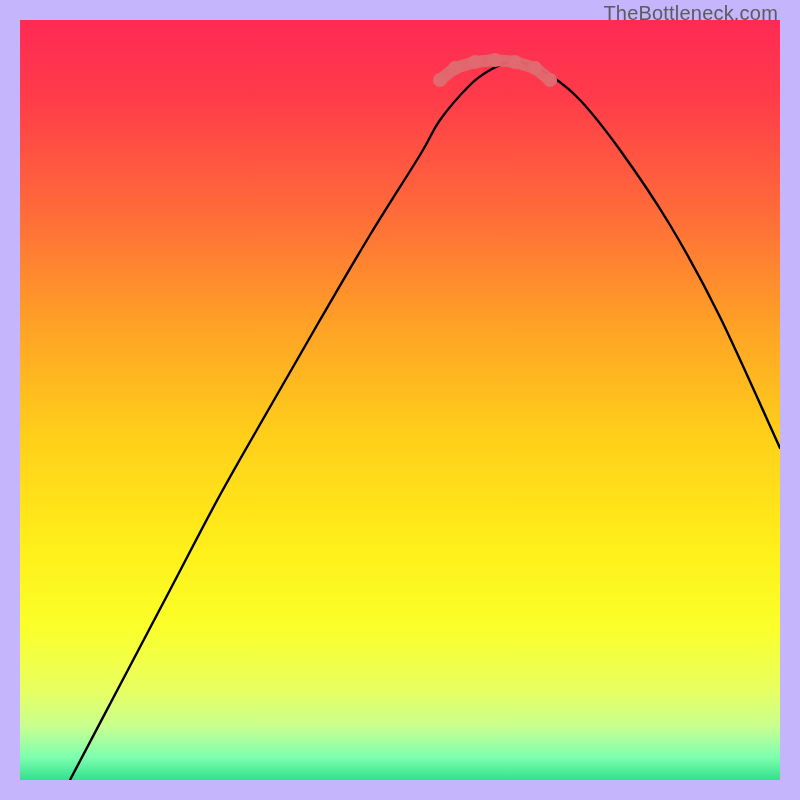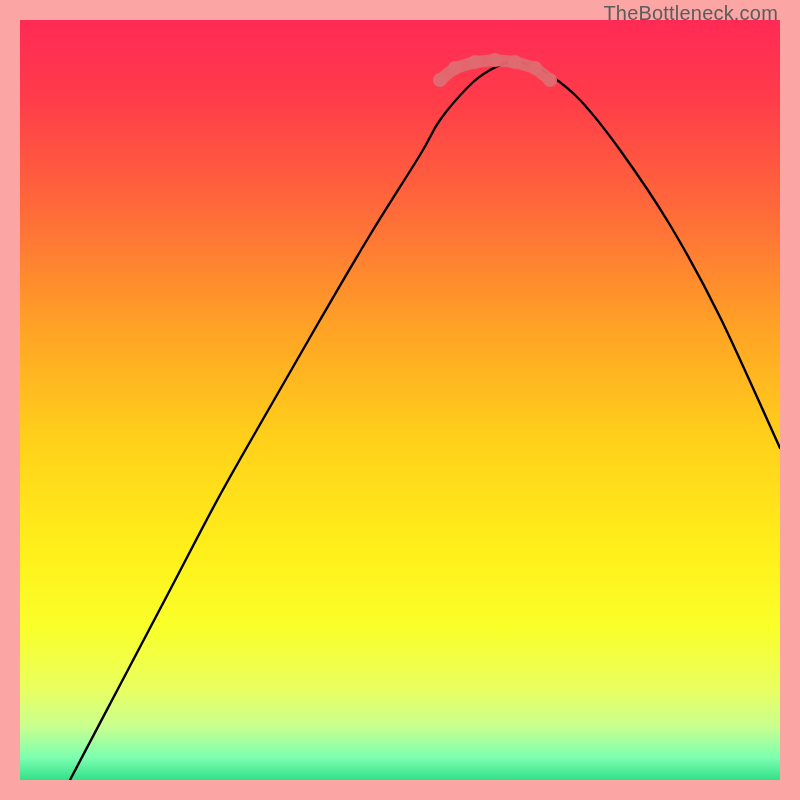--- a/index.html
+++ b/index.html
@@ -1,21 +1,21 @@
 <!DOCTYPE html>
 <html><head>
 <meta charset="utf-8">
 <style>
   * { margin: 0; padding: 0; box-sizing: border-box; }
   html, body { width: 800px; height: 800px; overflow: hidden; background: #000; }
   .frame {
     position: relative;
     width: 800px;
     height: 800px;
-    background: #fca5a5;
+    background: #c4b5fd;
   }
   .plot-area {
     position: absolute;
     left: 20px;
     top: 20px;
     width: 760px;
     height: 760px;
     overflow: hidden;
   }
   .gradient {

